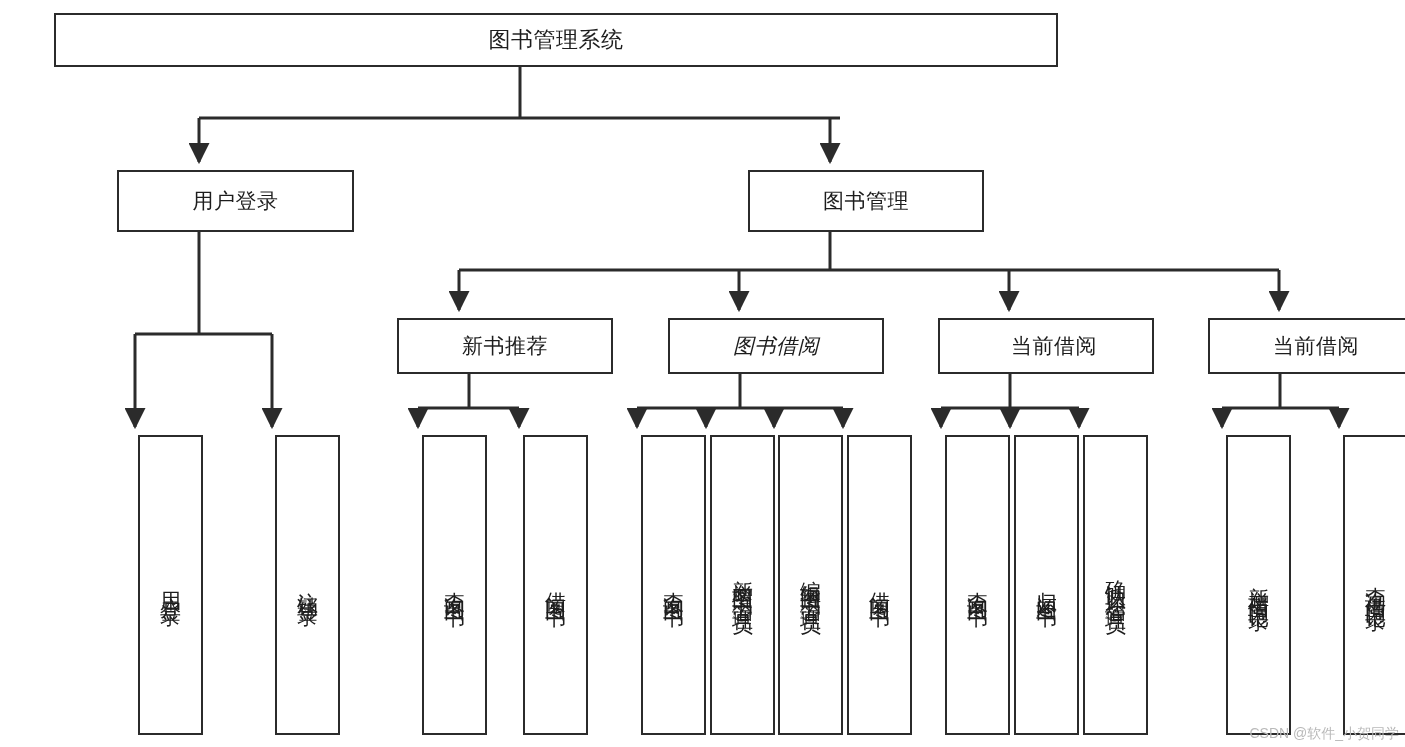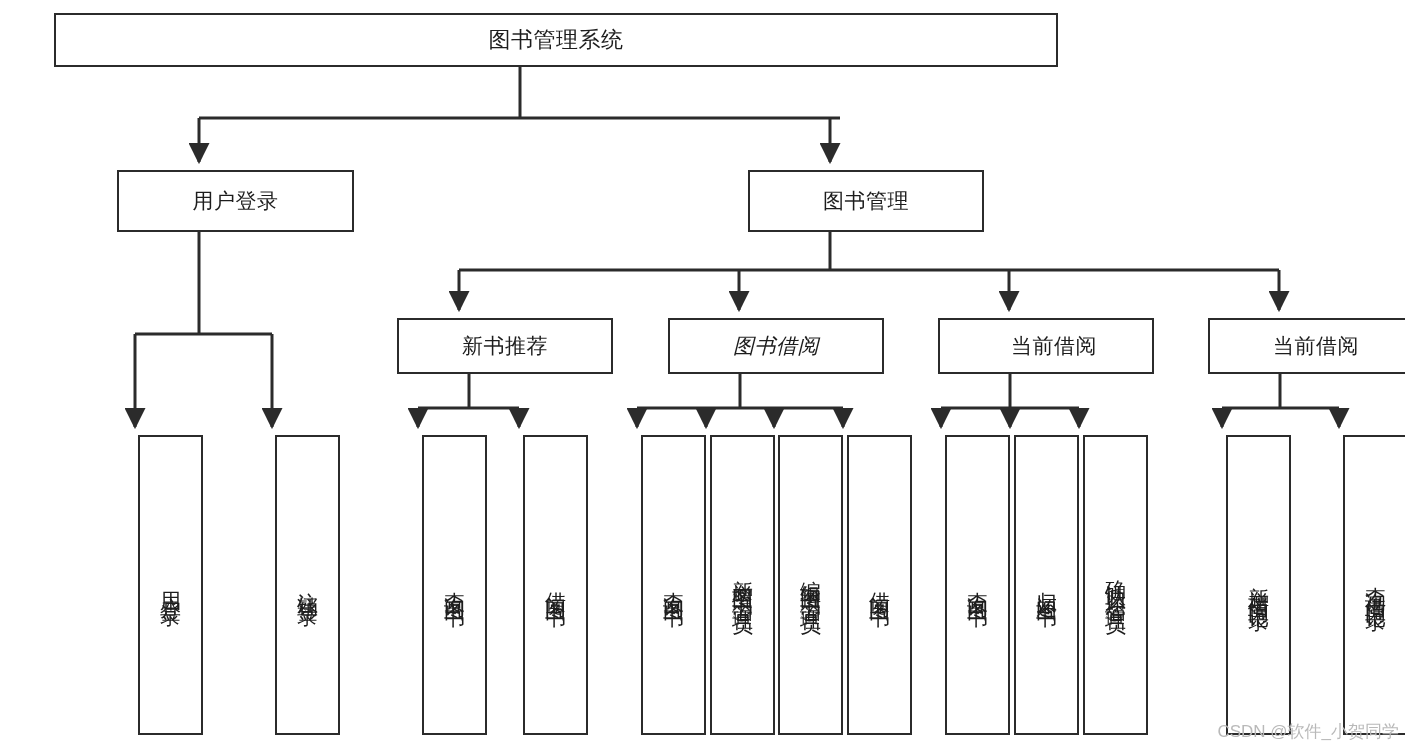--- a/index.html
+++ b/index.html
@@ -46,21 +46,21 @@
     text-orientation:upright;
     font-size:21px;
     line-height:1.05;
     letter-spacing:5px;
   }
 
   #watermark{
     position:absolute;
     right:6px;
     bottom:4px;
-    font-size:17px;
+    font-size:14px;
     color:#b9b9b9;
     white-space:nowrap;
     pointer-events:none;
   }
 </style>
 </head>
 <body>
 
 <div id="stage">
 

